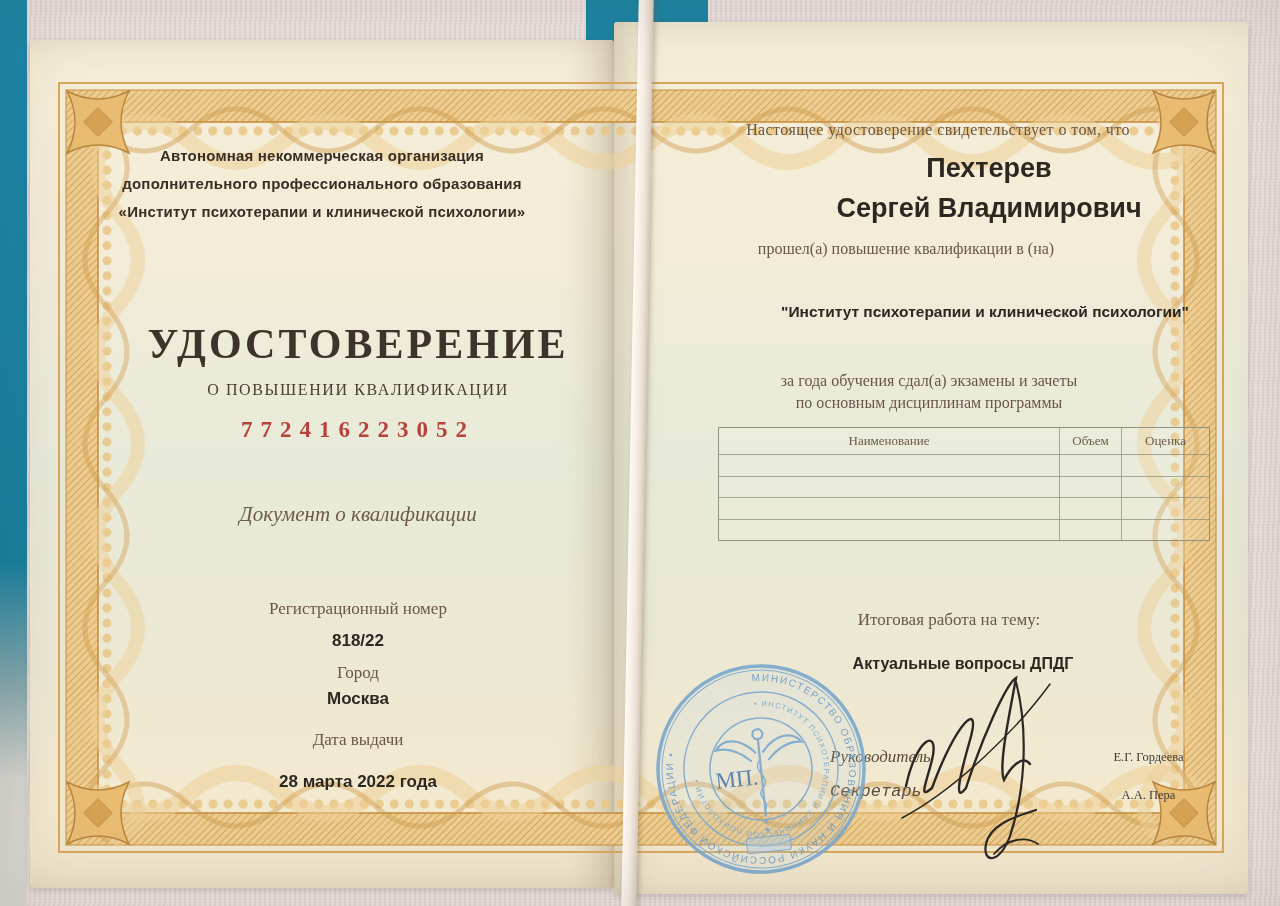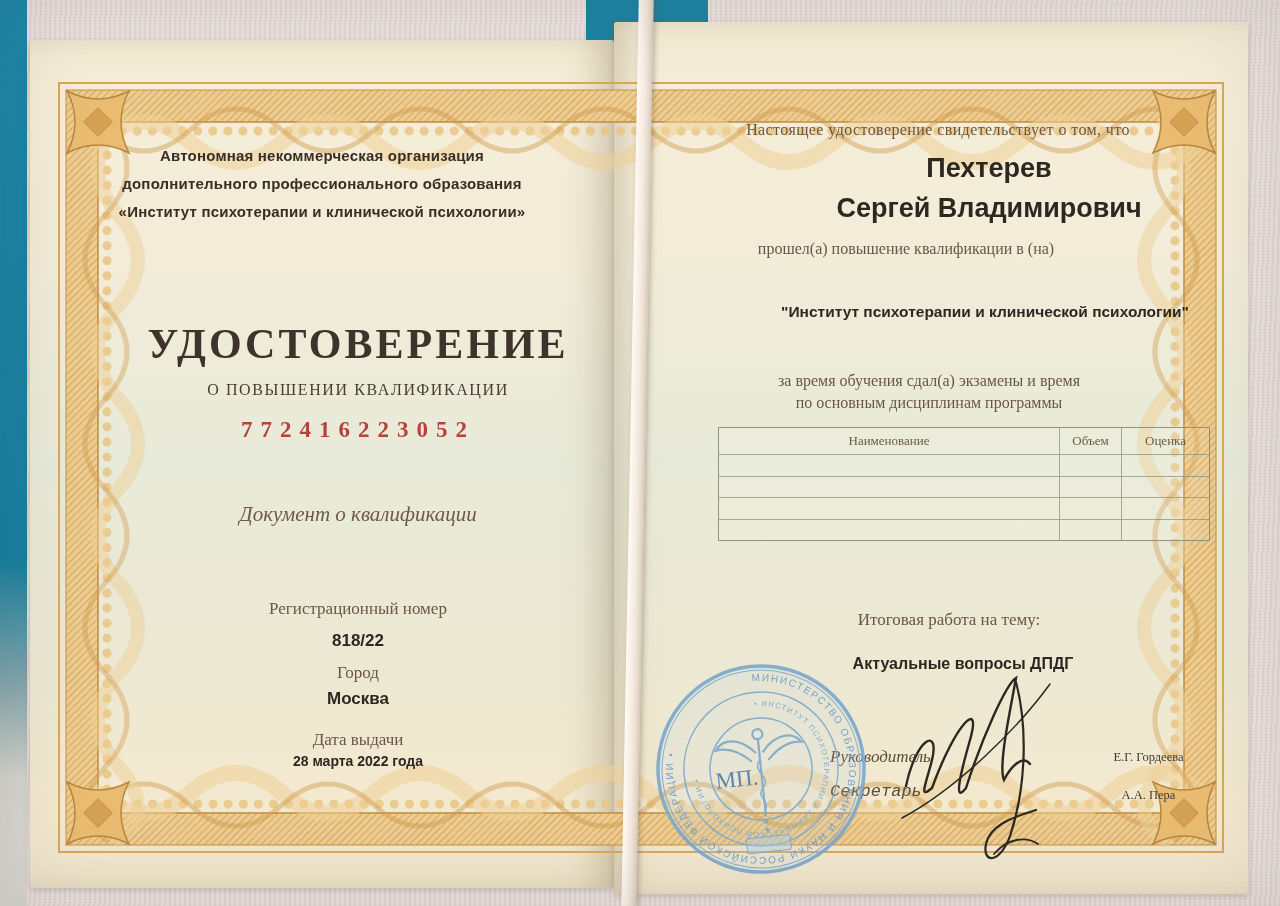--- a/index.html
+++ b/index.html
@@ -45,21 +45,21 @@
                 font-weight:bold; font-size:15px; line-height:1.85; color:#3a2e24; letter-spacing:0.2px; }
   .cert-title { left:138px; top:320px; width:440px; font-size:42px; font-weight:bold; letter-spacing:3px; color:#3e332b; }
   .cert-sub   { left:138px; top:381px; width:440px; font-size:16px; letter-spacing:1.6px; color:#4a3d32; }
   .cert-num   { left:138px; top:417px; width:440px; font-size:23px; font-weight:bold; letter-spacing:8px; color:#b5433c; }
   .doc-type   { left:138px; top:502px; width:440px; font-size:21px; font-style:italic; color:#6d5a46; }
   .reg-label  { left:138px; top:599px; width:440px; font-size:17px; }
   .reg-value  { left:138px; top:631px; width:440px; font-size:17px; }
   .city-label { left:138px; top:663px; width:440px; font-size:17px; }
   .city-value { left:138px; top:689px; width:440px; font-size:17px; }
   .date-label { left:138px; top:730px; width:440px; font-size:17px; }
-  .date-value { left:138px; top:753px; width:440px; font-size:14px; }
+  .date-value { left:138px; top:772px; width:440px; font-size:17px; }
 
   .intro      { left:712px; top:121px; width:452px; font-size:16px; letter-spacing:0.4px; }
   .surname    { left:758px; top:153px; width:462px; font-size:27px; }
   .fullname   { left:758px; top:193px; width:462px; font-size:27px; }
   .completed  { left:688px; top:240px; width:436px; font-size:16px; }
   .institute  { left:752px; top:303px; width:466px; font-size:15.5px; }
   .exams1     { left:703px; top:372px; width:452px; font-size:16px; }
   .exams2     { left:703px; top:394px; width:452px; font-size:16px; }
   .final-label{ left:723px; top:610px; width:452px; font-size:17px; }
   .final-title{ left:737px; top:655px; width:452px; font-size:16px; }
@@ -160,21 +160,21 @@
 <div class="txt serif city-label">Город</div>
 <div class="txt sansb city-value">Москва</div>
 <div class="txt serif date-label">Дата выдачи</div>
 <div class="txt sansb date-value">28 марта 2022 года</div>
 
 <div class="txt serif intro">Настоящее удостоверение свидетельствует о том, что</div>
 <div class="txt sansb surname">Пехтерев</div>
 <div class="txt sansb fullname">Сергей Владимирович</div>
 <div class="txt serif completed">прошел(а) повышение квалификации в (на)</div>
 <div class="txt sansb institute">"Институт психотерапии и клинической психологии"</div>
-<div class="txt serif exams1">за время обучения сдал(а) экзамены и время</div>
+<div class="txt serif exams1">за года обучения сдал(а) экзамены и зачеты</div>
 <div class="txt serif exams2">по основным дисциплинам программы</div>
 
 <div class="cert-table">
   <div class="t-row t-head">
     <div class="t-cell c-name">Наименование</div>
     <div class="t-cell c-vol">Объем</div>
     <div class="t-cell c-grade">Оценка</div>
   </div>
   <div class="t-row t-body">
     <div class="t-cell c-name"></div>

